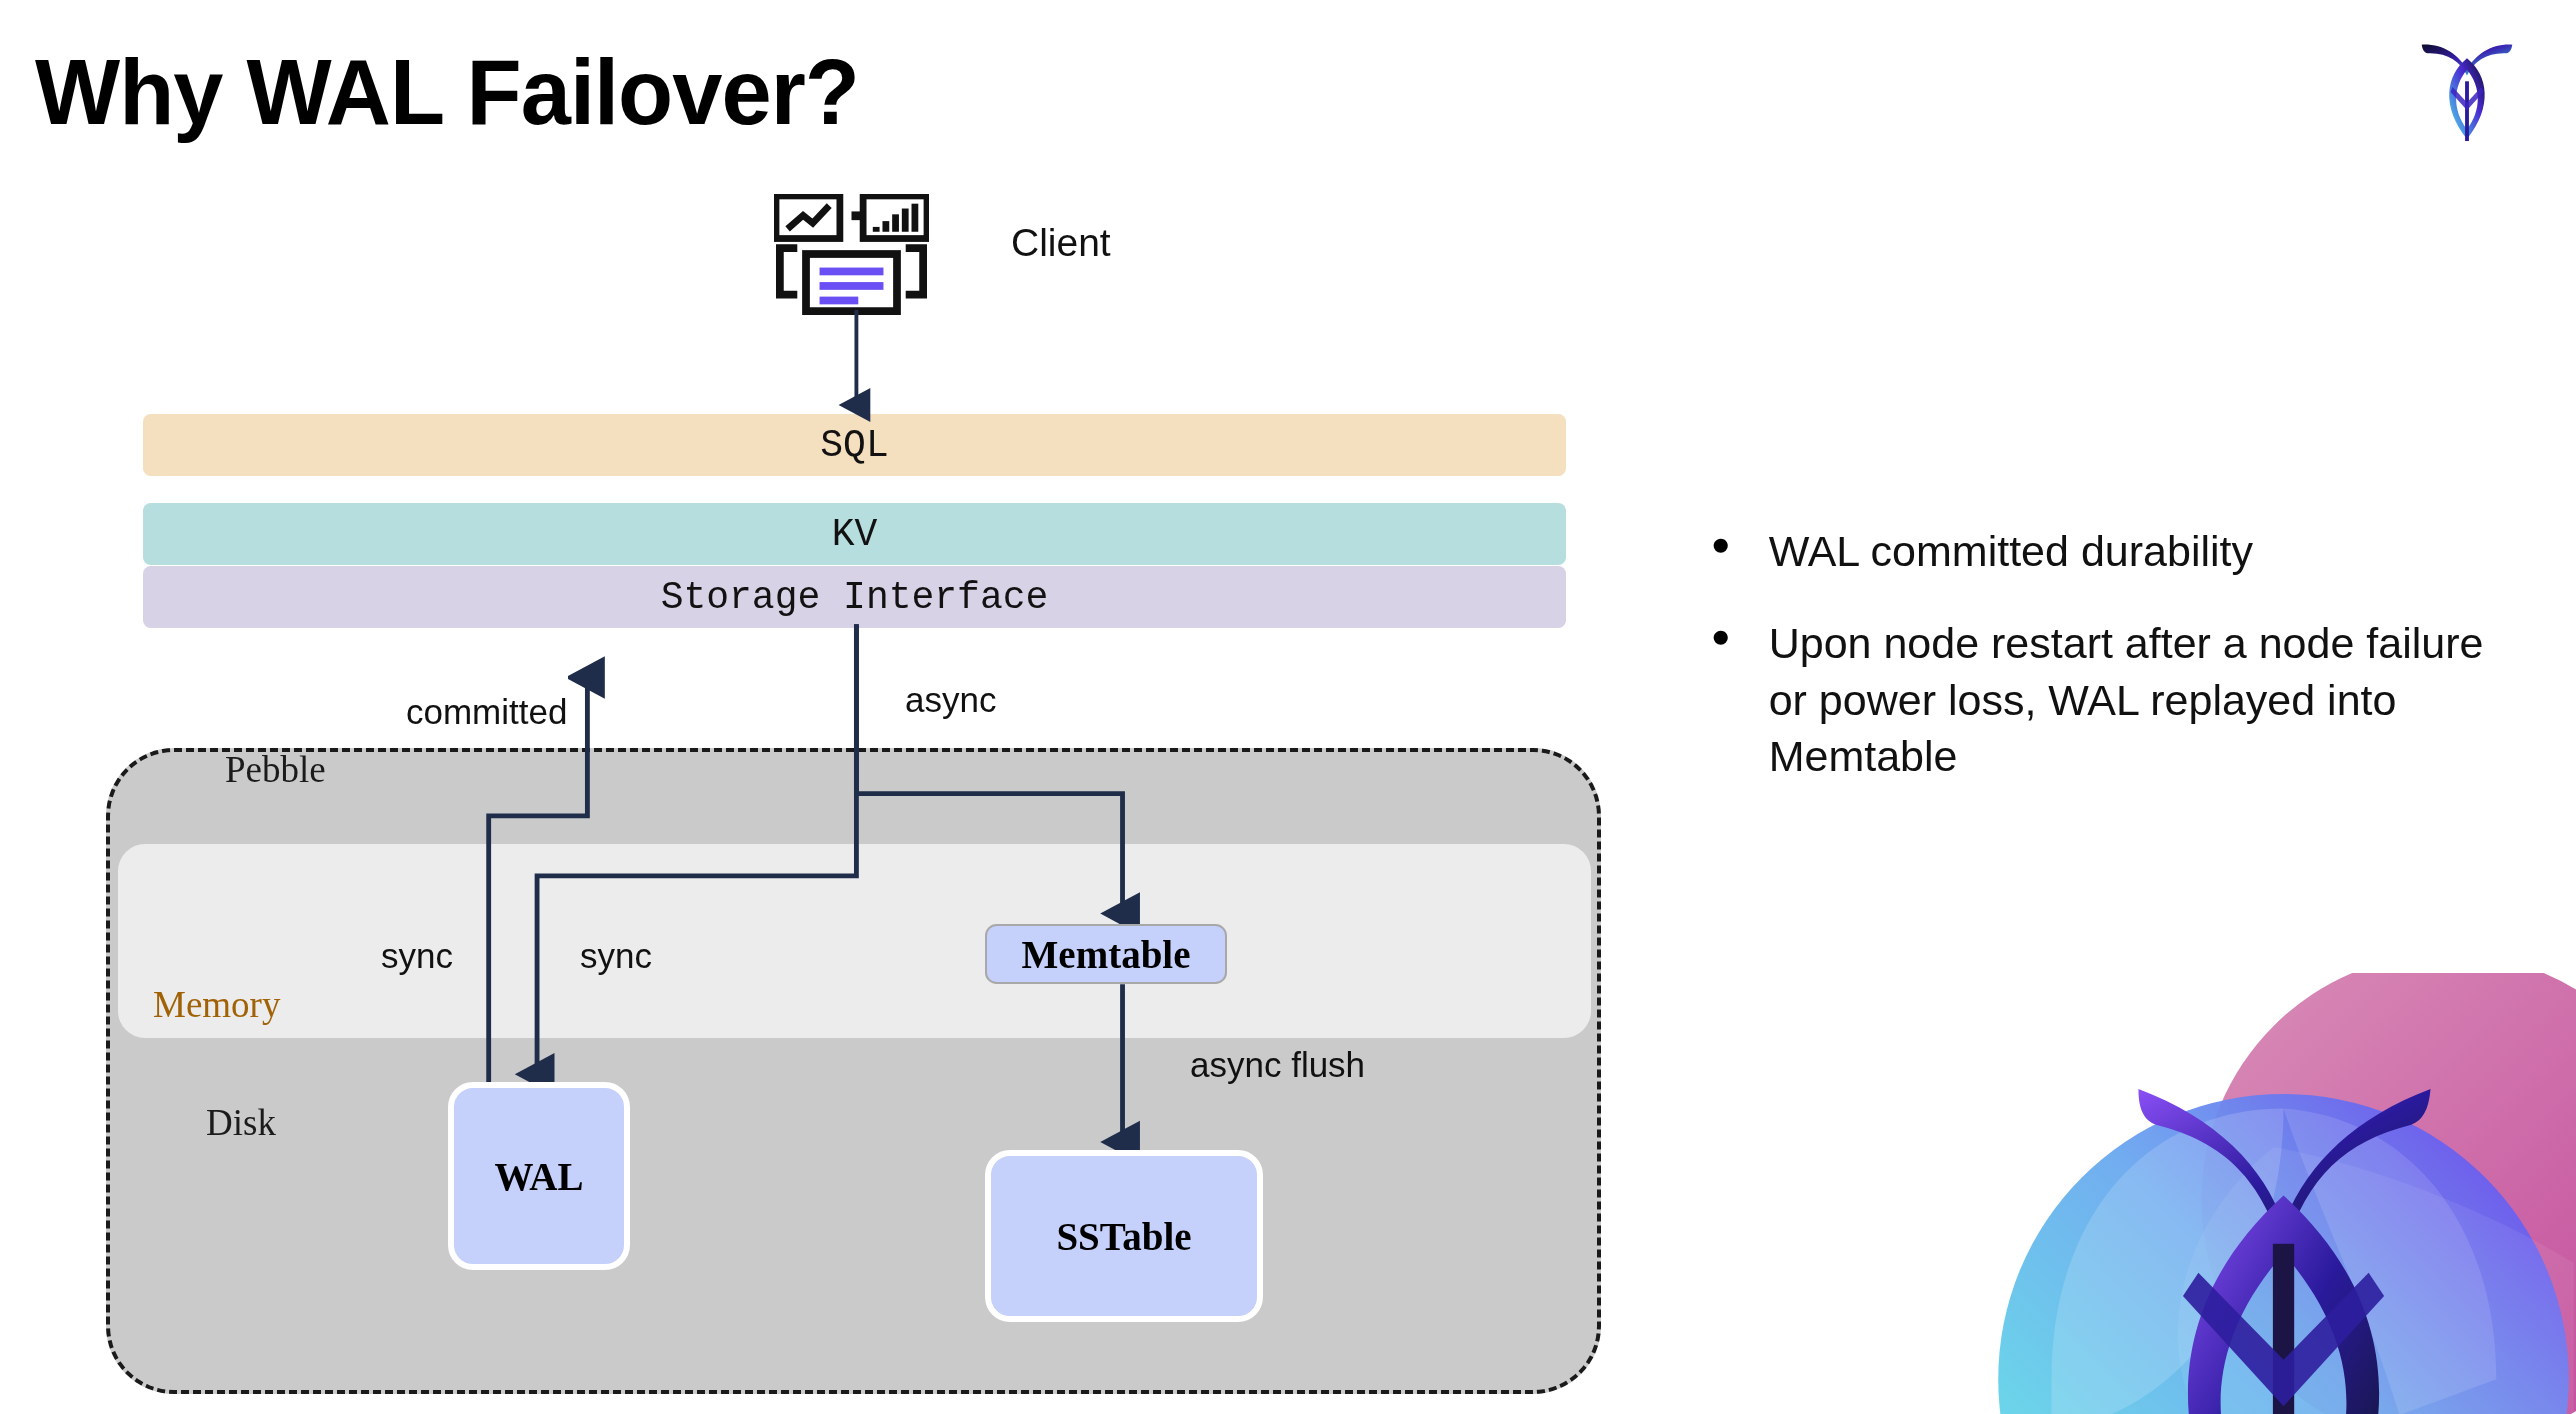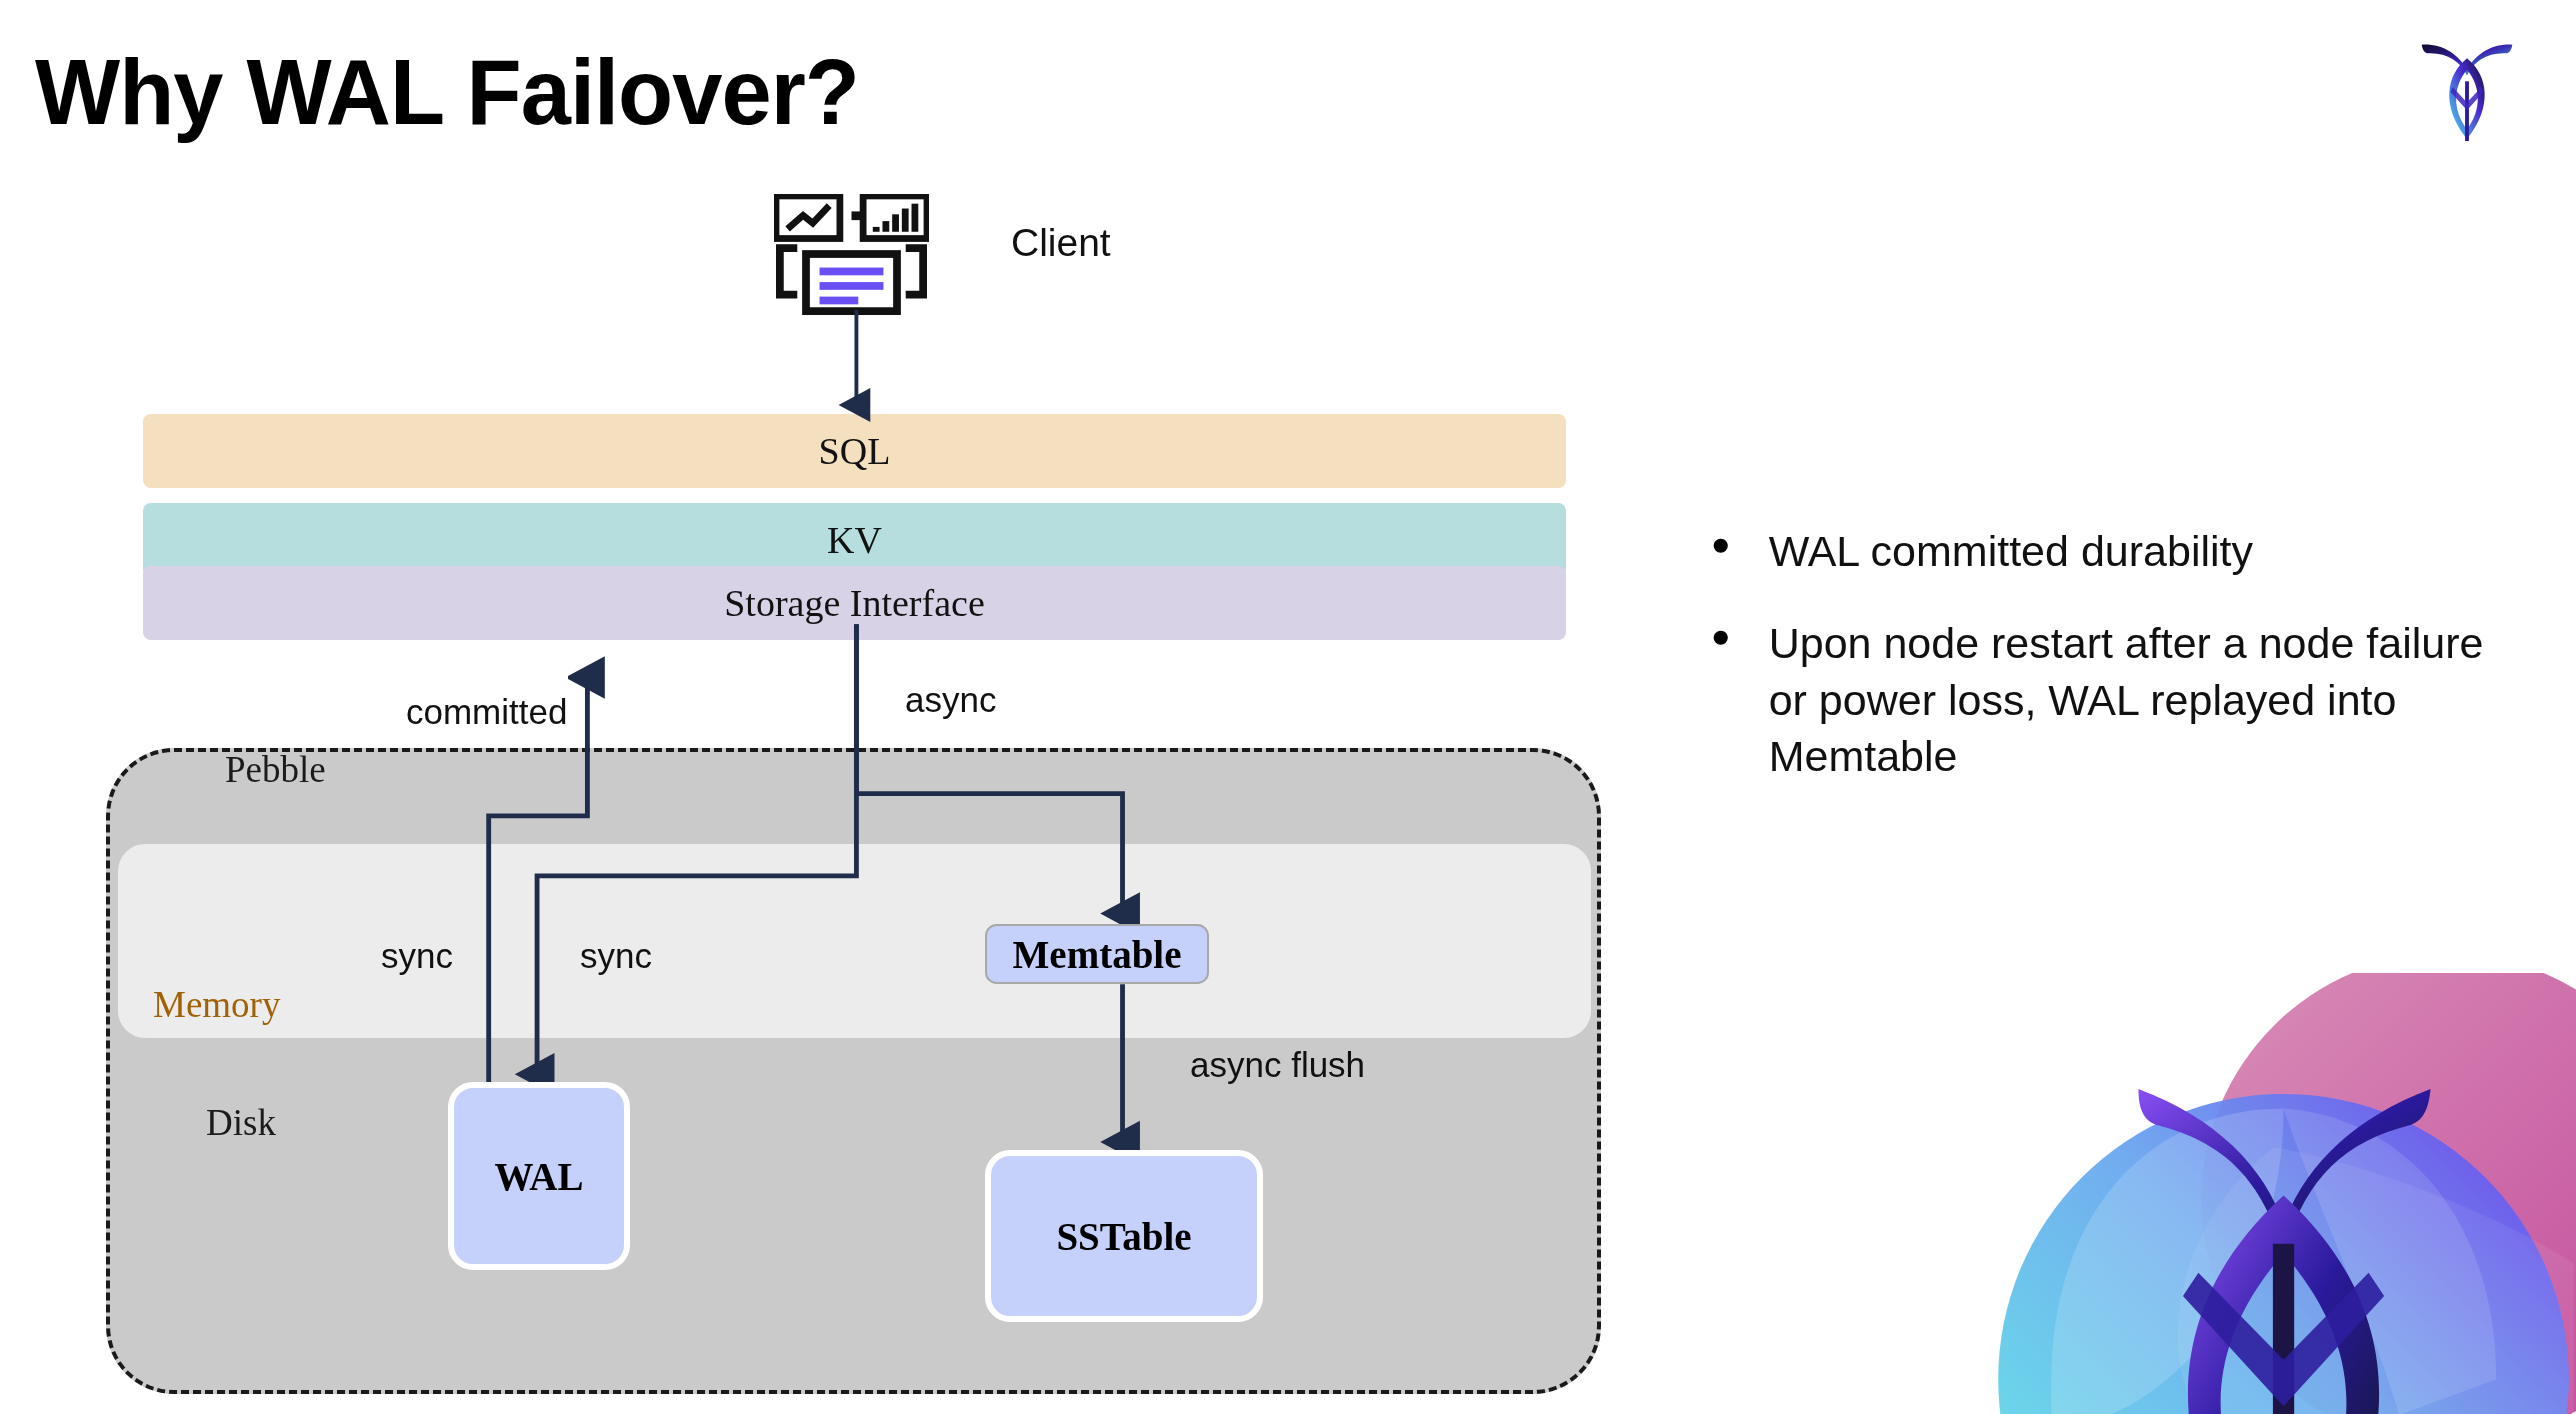--- a/index.html
+++ b/index.html
@@ -26,23 +26,23 @@
 
   
   #client-icon{position:absolute;left:774px;top:194px;width:155px;height:121px;}
   #client-label{
     position:absolute;left:1011px;top:221px;
     font-size:39px;color:#111111;white-space:nowrap;
   }
 
   
   .layer-bar{
-    position:absolute;left:143px;width:1423px;height:74px;
+    position:absolute;left:143px;width:1423px;height:62px;
     border-radius:7.7px;display:flex;align-items:center;justify-content:center;
-    font-family:Liberation Serif, serif;font-size:38px;color:#121212;
+    font-family:Liberation Mono, monospace;font-size:38px;color:#121212;
   }
   #bar-sql{top:414px;background:#f4dfbf;}
   #bar-kv{top:503px;background:#b7dede;}
   #bar-storage{top:566px;background:#d8d2e6;}
 
   
   #pebble-box{
     position:absolute;left:106px;top:748px;width:1495px;height:646px;
     background:#cacaca;border:4.8px dashed #1a1a1a;border-radius:68px;
     box-sizing:border-box;
@@ -64,21 +64,21 @@
     font-family:"Liberation Serif", serif;font-size:37px;color:#1b1b1b;
   }
 
   
   .node{
     position:absolute;background:#c5d0fb;
     display:flex;align-items:center;justify-content:center;
     font-family:"Liberation Serif", serif;font-weight:bold;
     font-size:39px;color:#000000;box-sizing:border-box;
   }
-  #node-memtable{left:985px;top:924px;width:224px;height:60px;
+  #node-memtable{left:985px;top:924px;width:242px;height:60px;
                  border:2.9px solid #a8a8a8;border-radius:11.6px;}
   #node-wal{left:448px;top:1082px;width:182px;height:188px;
             border:6.8px solid #ffffff;border-radius:25px;}
   #node-sstable{left:985px;top:1150px;width:278px;height:172px;
                 border:6.8px solid #ffffff;border-radius:25px;}
 
   
   .edge-label{position:absolute;font-size:35px;color:#111111;white-space:nowrap;}
   #lbl-committed{left:406px;top:692px;}
   #lbl-commit{left:905px;top:680px;}

